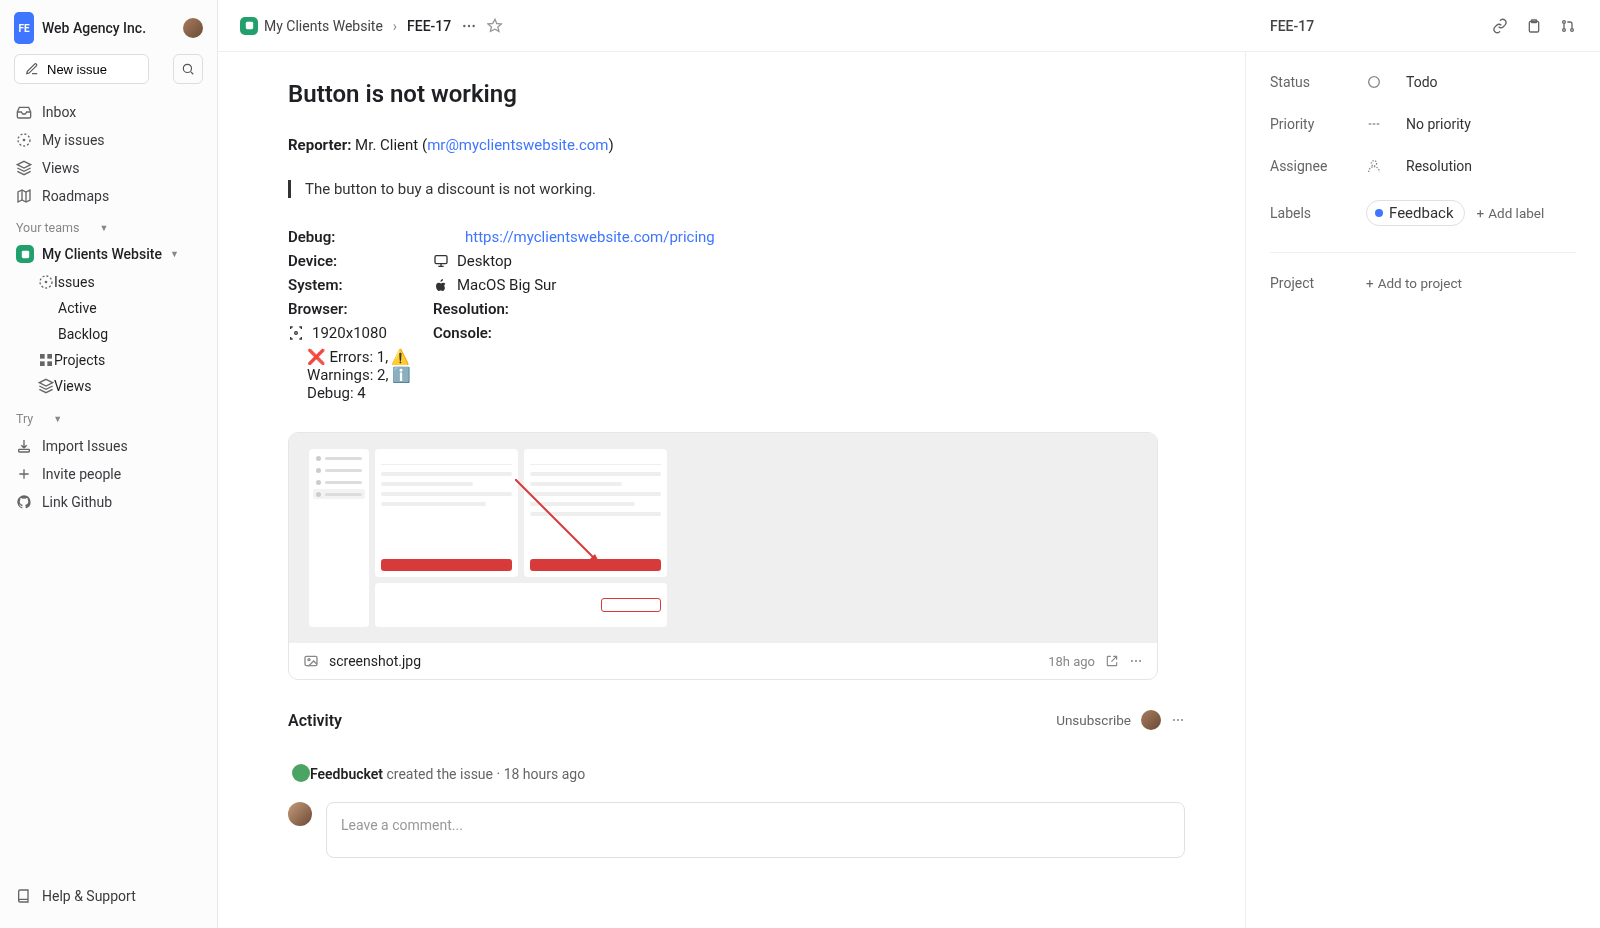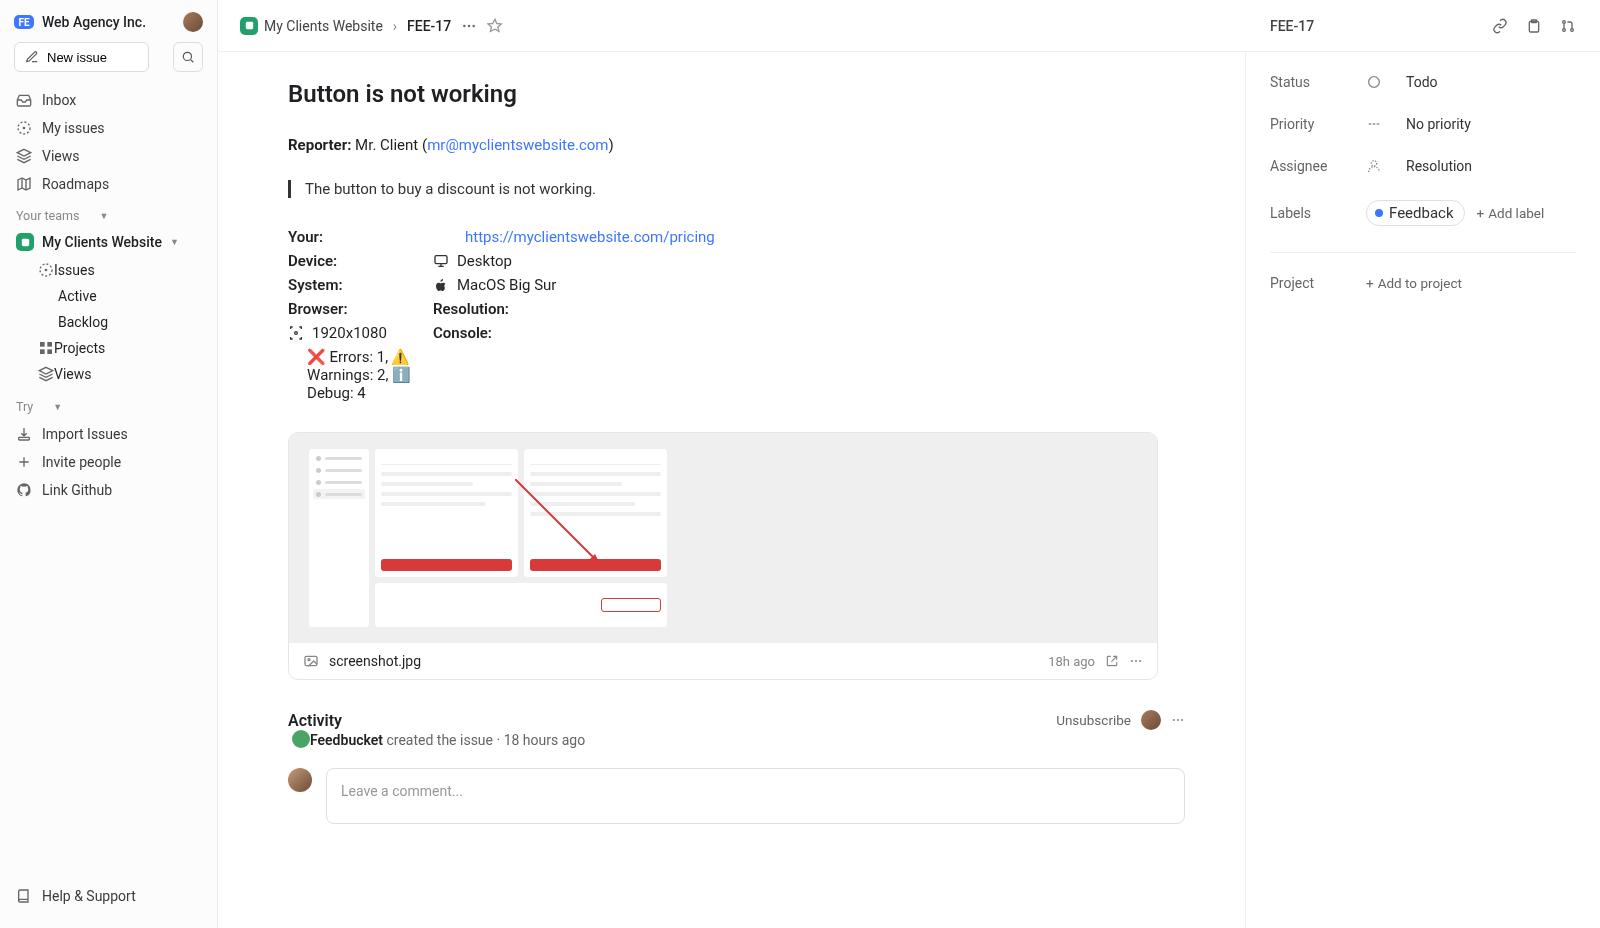--- a/index.html
+++ b/index.html
@@ -1,21 +1,21 @@
 <!DOCTYPE html>
 <html><head>
 <meta charset="utf-8">
 <style>
 * { box-sizing: border-box; margin: 0; padding: 0; }
 body { font-family: -apple-system, BlinkMacSystemFont, "Segoe UI", Roboto, sans-serif; font-size: 14px; color: #1f2023; background: #fff; height: 928px; width: 1600px; overflow: hidden; }
 .app { display: flex; height: 100%; }
 .sidebar { width: 218px; border-right: 1px solid #e8e8e8; padding: 12px 0; display: flex; flex-direction: column; background: #fcfcfc; }
 .sidebar-top { padding: 0 14px; display: flex; align-items: center; justify-content: space-between; margin-bottom: 10px; }
 .workspace { display: flex; align-items: center; gap: 8px; font-weight: 500; }
-.ws-badge { width: 20px; height: 14px; border-radius: 5px; background: #3f76ff; color: #fff; font-size: 10px; font-weight: 700; display: flex; align-items: center; justify-content: center; }
+.ws-badge { width: 20px; height: 32px; border-radius: 5px; background: #3f76ff; color: #fff; font-size: 10px; font-weight: 700; display: flex; align-items: center; justify-content: center; }
 .avatar { width: 20px; height: 20px; border-radius: 50%; background: linear-gradient(135deg,#a87c5f,#6b4a35); }
 .avatar-lg { width: 24px; height: 24px; border-radius: 50%; background: linear-gradient(135deg,#c79b7a,#6b4a35); }
 .new-issue-row { padding: 0 14px; display: flex; gap: 24px; margin-bottom: 14px; }
 .new-issue-btn { flex: 1; border: 1px solid #ddd; background: #fff; border-radius: 6px; height: 30px; display: flex; align-items: center; gap: 8px; padding: 0 10px; font-size: 13px; cursor: pointer; }
 .search-btn { width: 30px; height: 30px; border: 1px solid #ddd; border-radius: 6px; display: flex; align-items: center; justify-content: center; cursor: pointer; }
 .nav-list { list-style: none; padding: 0 8px; }
 .nav-item { display: flex; align-items: center; gap: 10px; padding: 6px 8px; border-radius: 6px; cursor: pointer; color: #3a3b3f; font-size: 14px;}
 .section-label { padding: 10px 16px 6px; color: #888; font-size: 12.5px; display: flex; align-items: center; gap: 20px; }
 .team-row { display: flex; align-items: center; gap: 8px; padding: 4px 16px; font-weight: 500; cursor: pointer; }
 .team-badge { width: 18px; height: 18px; border-radius: 5px; background: #22a06b; display: flex; align-items: center; justify-content: center; }
@@ -41,21 +41,21 @@
 .quote { border-left: 3px solid #333; padding-left: 14px; margin-bottom: 30px; font-size: 15px; color: #333; }
 .info-table { display: grid; grid-template-columns: 145px 1fr; row-gap: 6px; margin-bottom: 30px; font-size: 15px; }
 .info-label { font-weight: 600; }
 .info-val { display: flex; align-items: center; gap: 8px; }
 .info-val a { color: #3f76ff; text-decoration: none; }
 .attach-card { border: 1px solid #e6e6e6; border-radius: 10px; margin-bottom: 30px; overflow: hidden; width: 870px; }
 .attach-preview { background: #efefef; height: 210px; display:flex; align-items:center; padding-left: 14px;}
 .attach-footer { display: flex; align-items: center; padding: 10px 14px; gap: 10px; }
 .attach-name { flex: 1; }
 .attach-time { color: #888; font-size: 13px; }
-.activity-header { display: flex; align-items: center; justify-content: space-between; margin-bottom: 0; }
+.activity-header { display: flex; align-items: center; justify-content: space-between; margin-bottom: 34px; }
 .activity-title { font-size: 16px; font-weight: 600; }
 .activity-actions { display: flex; align-items: center; gap: 10px; }
 .unsubscribe { color: #666; cursor: pointer; font-size: 13.5px; }
 .activity-row { display: flex; align-items: flex-end; margin-bottom: 20px; font-size: 14px; color: #666; padding-left: 4px;}
 .activity-row .avatar-sm { width: 18px; height: 18px; border-radius: 50%; background: #4aa564; position:relative;}
 .activity-row b { color: #222; font-weight: 600; }
 .comment-row { display: flex; gap: 14px; }
 .comment-box { flex: 1; border: 1px solid #e0e0e0; border-radius: 8px; padding: 14px; color: #999; height: 56px; width: 810px;}
 .details-panel { width: 355px; border-left: 1px solid #eee; padding: 0 0 0 0;}
 .details-header { height: 52px; display: flex; align-items: center; justify-content: space-between; padding: 0 24px; border-bottom: 1px solid #eee; margin-top: -52px;}
@@ -267,21 +267,21 @@
 
         <p class="reporter-line">
           <b>Reporter:</b>
           <span>Mr. Client</span>
           (<a href="#">mr@myclientswebsite.com</a>)
         </p>
 
         <div class="quote">The button to buy a discount is not working.</div>
 
         <div class="info-table">
-          <div class="info-label">Your:</div>
+          <div class="info-label">Debug:</div>
           <div class="info-val">
               <span style="width:24px;"></span>
               <a href="#">https://myclientswebsite.com/pricing</a>
             </div>
 
           <div class="info-label">Device:</div>
           <div class="info-val">
             <svg class="ico" viewBox="0 0 24 24" fill="none" stroke="#333" stroke-width="2">
                 <rect x="3" y="4" width="18" height="12" rx="2"></rect>
                 <path d="M8 20h8M12 16v4"></path>

